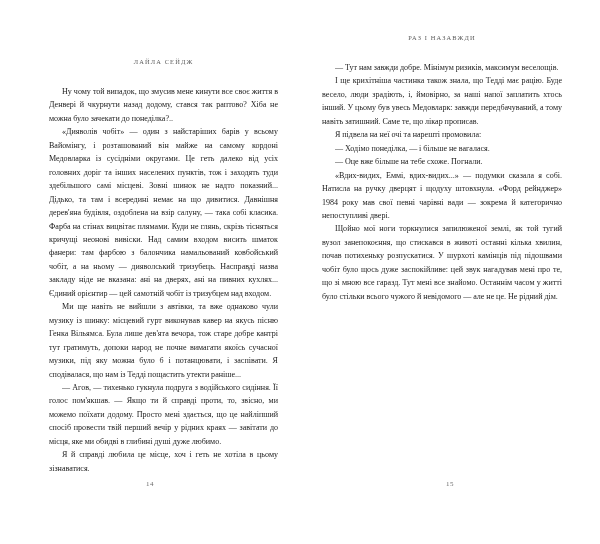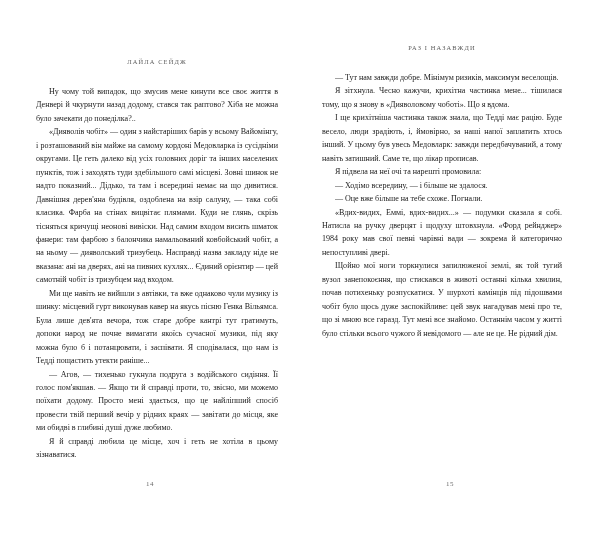--- a/index.html
+++ b/index.html
@@ -25,25 +25,25 @@
 
   .page {
     position: relative;
     width: 300px;
     height: 544px;
     box-sizing: border-box;
     background: #ffffff;
   }
 
   .page-left {
-    padding: 58px 22px 0 36px;
+    padding: 58px 22px 0 49px;
   }
 
   .page-right {
-    padding: 44px 38px 0 22px;
+    padding: 34px 38px 0 22px;
   }
 
   .running-head {
     text-align: center;
     font-size: 6.4px;
     letter-spacing: 1.15px;
     color: #5a5a5a;
     text-transform: uppercase;
     font-family: "Liberation Serif", "DejaVu Serif", serif;
     margin: 0 0 20px 0;
@@ -110,24 +110,23 @@
     <div class="page-number">14</div>
   </div>
 
   <div class="gutter"></div>
 
   <div class="page page-right">
     <div class="running-head">РАЗ І НАЗАВЖДИ</div>
 
     <div class="body-text">
       <p>— Тут нам завжди добре. Мінімум ризиків, максимум веселощів.</p>
-      <p>Я зітхнула. Чесно кажучи, крихітна частинка мене... тішилася тому, що я знову в «Дияволовому чоботі». Що я вдома.</p>
       <p>І ще крихітніша частинка також знала, що Тедді має рацію. Буде весело, люди зрадіють, і, ймовірно, за наші напої заплатить хтось інший. У цьому був увесь Медовларк: завжди передбачуваний, а тому навіть затишний. Саме те, що лікар прописав.</p>
       <p>Я підвела на неї очі та нарешті промовила:</p>
-      <p>— Ходімо всередину, — і більше не здалося.</p>
+      <p>— Ходімо понеділка, — і більше не вагалася.</p>
       <p>— Оце вже більше на тебе схоже. Погнали.</p>
       <p>«Вдих-видих, Еммі, вдих-видих...» — подумки сказала я собі. Натисла на ручку дверцят і щодуху штовхнула. «Форд рейнджер» 1984 року мав свої певні чарівні вади — зокрема й категорично непоступливі двері.</p>
       <p>Щойно мої ноги торкнулися запилюженої землі, як той тугий вузол занепокоєння, що стискався в животі останні кілька хвилин, почав потихеньку розпускатися. У шурхоті камінців під підошвами чобіт було щось дуже заспокійливе: цей звук нагадував мені про те, що зі мною все гаразд. Тут мені все знайомо. Останнім часом у житті було стільки всього чужого й невідомого — але не це. Не рідний дім.</p>
     </div>
 
     <div class="page-number">15</div>
   </div>
 
 </div>
 

